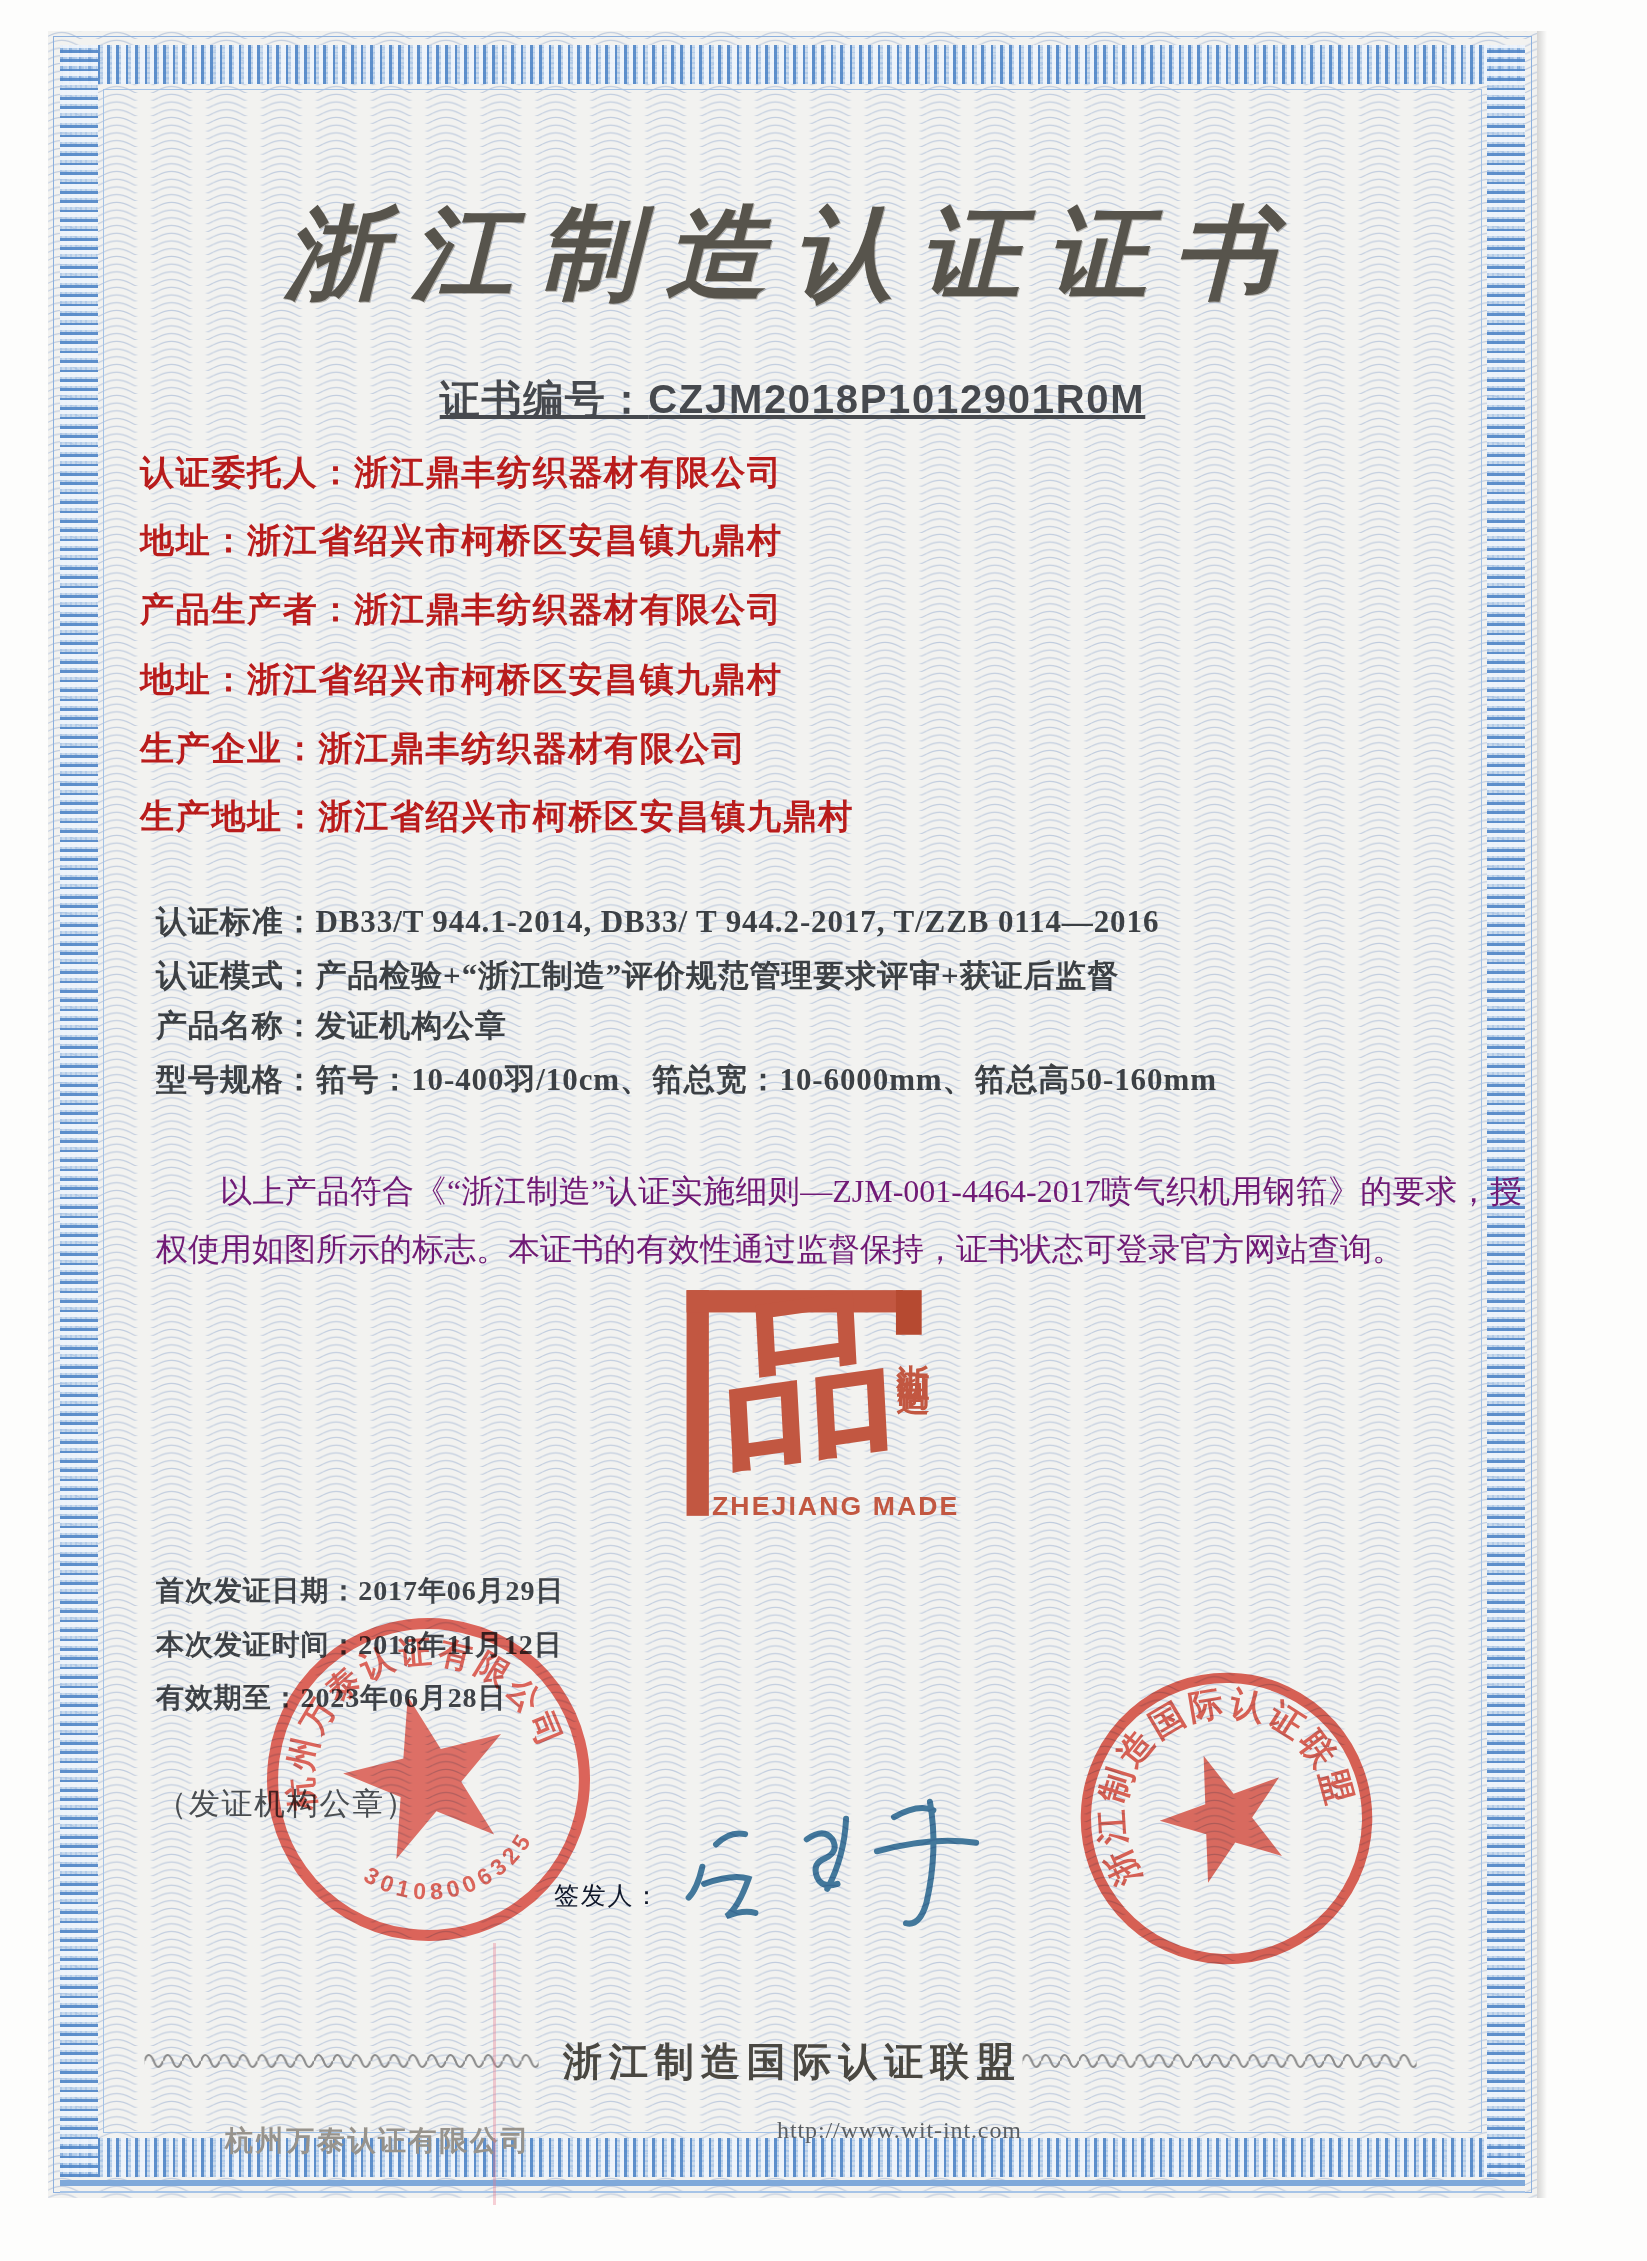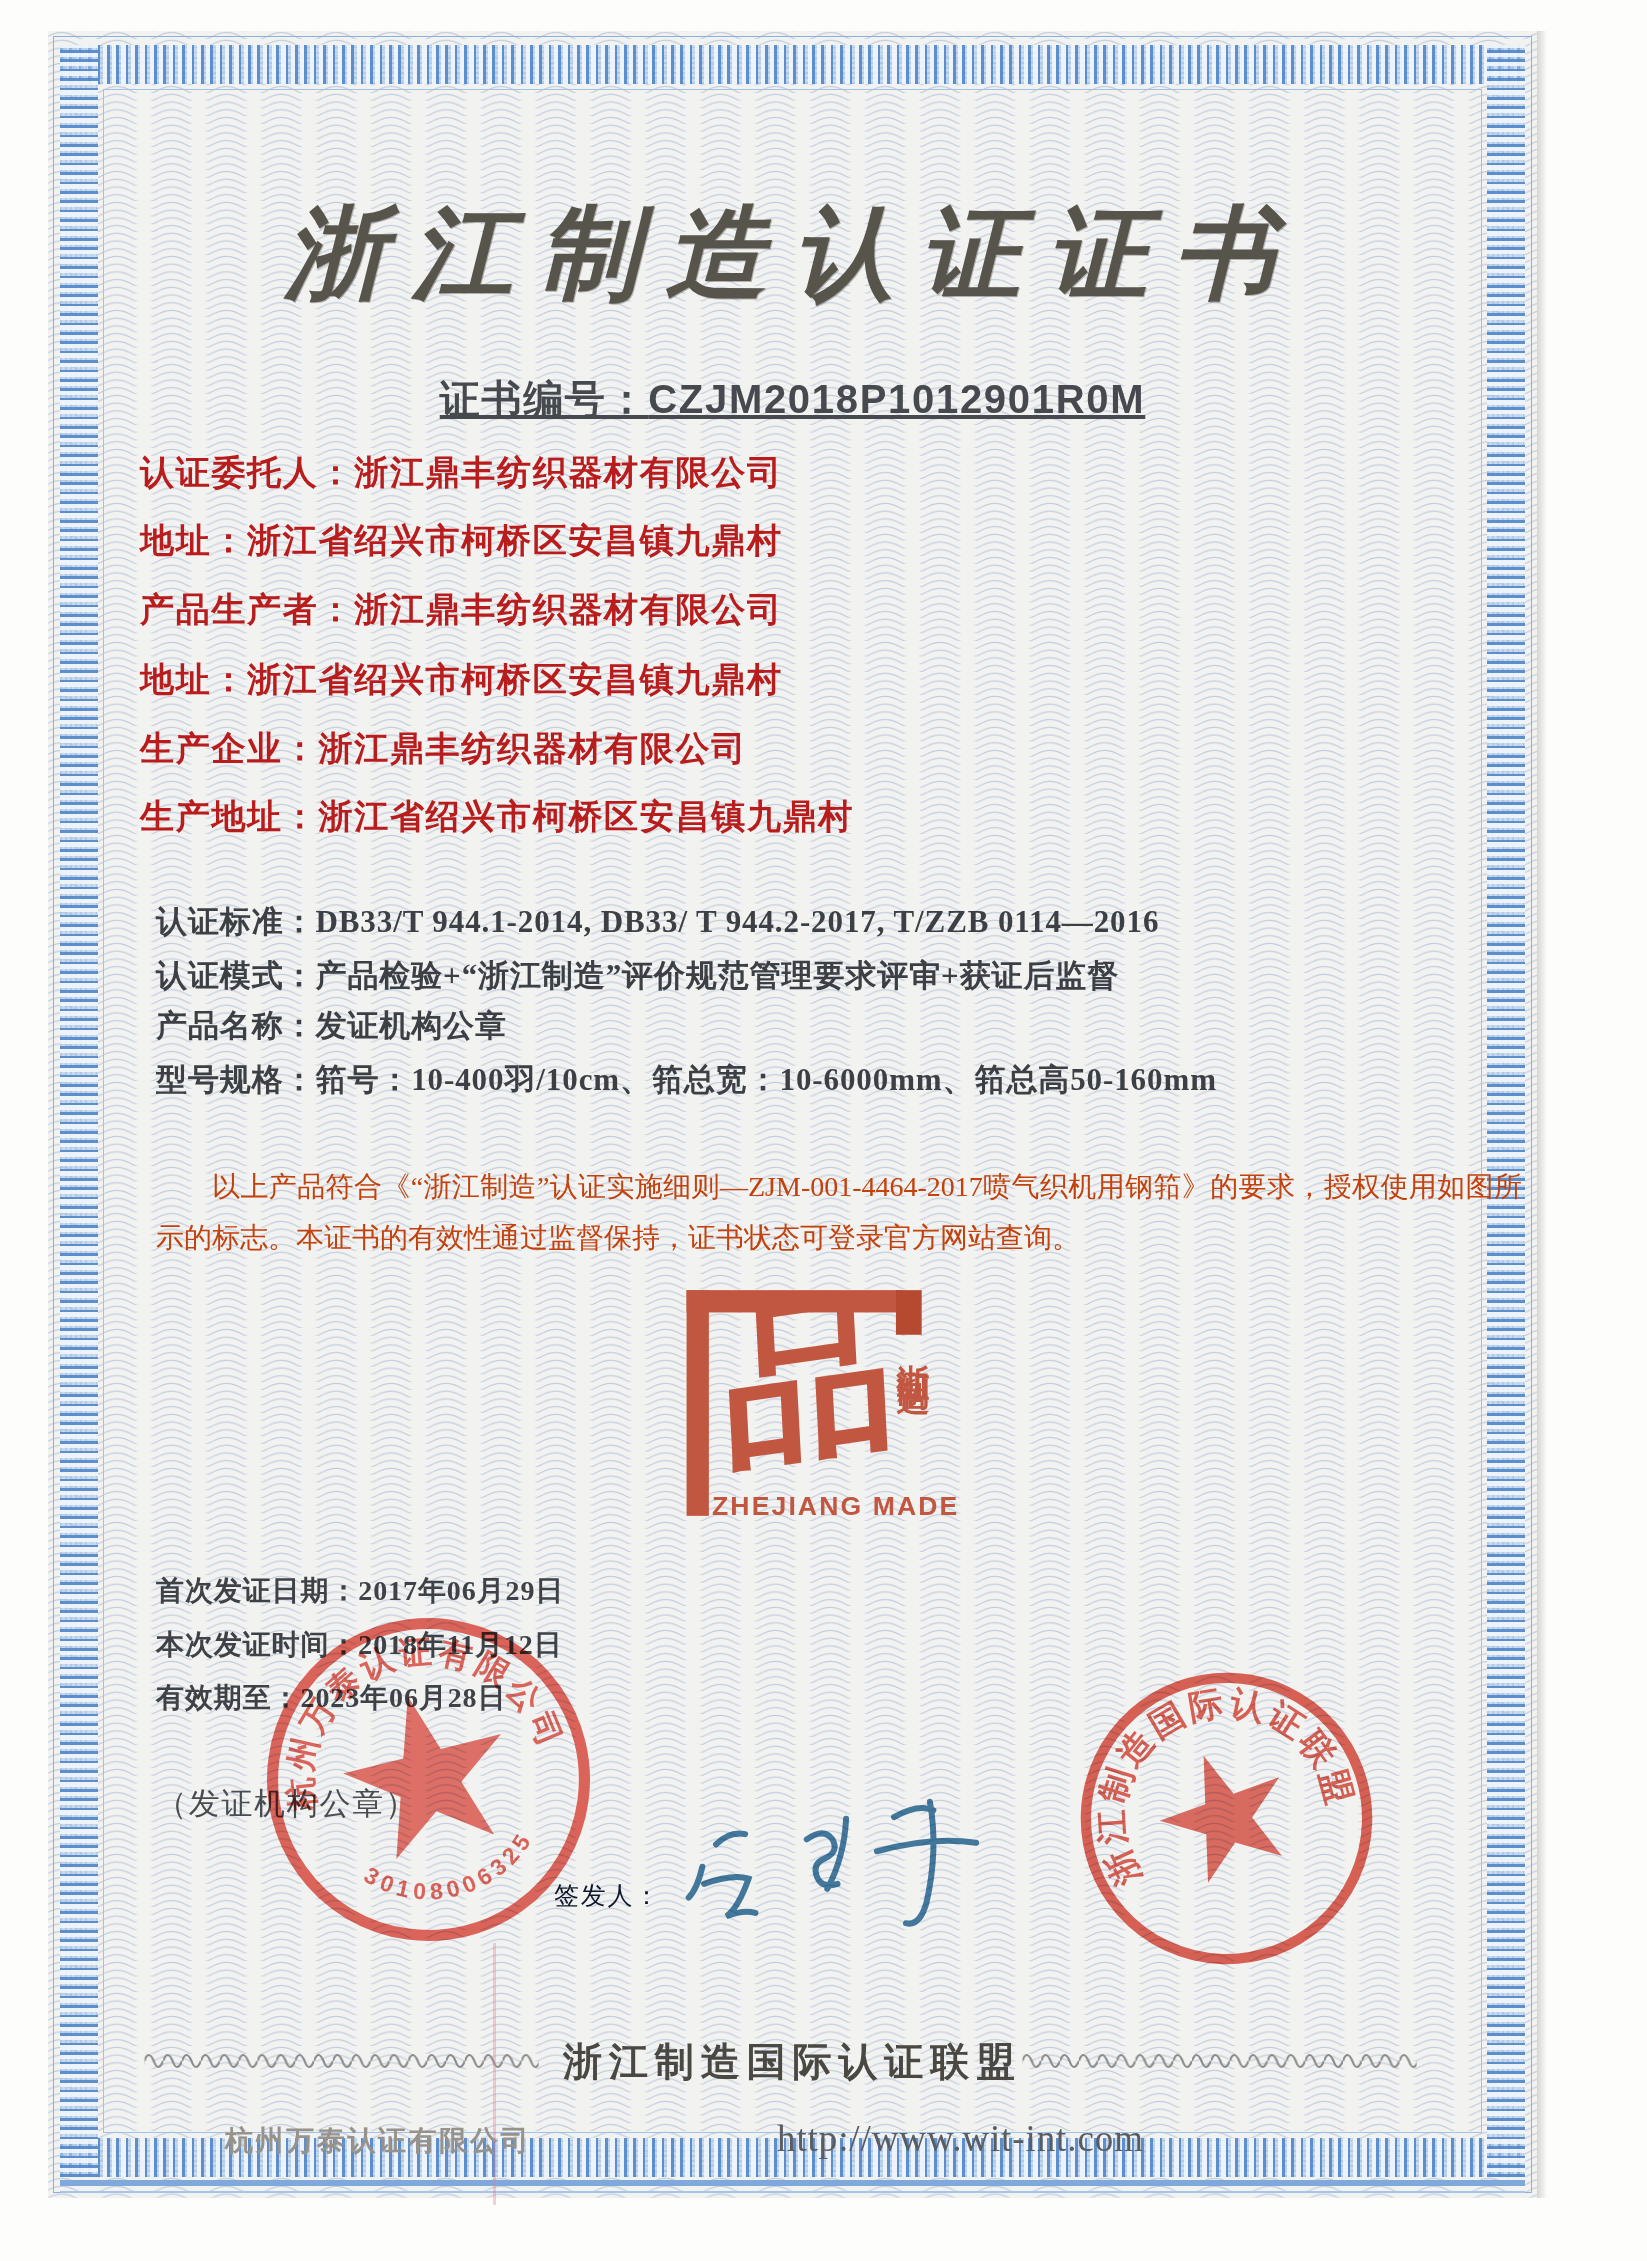--- a/index.html
+++ b/index.html
@@ -29,22 +29,22 @@
   .bottom-lines{position:absolute;left:12px;right:12px;bottom:5.1px;height:5.1px;
                 border-top:6px solid #7fa9da;border-bottom:2.6px solid #a6c4e7;}
   
   .abs{position:absolute;white-space:nowrap;}
   .title{left:0;width:1489px;top:156px;text-align:center;font-size:101px;font-weight:bold;
          font-style:italic;color:#57544c;letter-spacing:26px;text-shadow:0.9px 0.9px 0 rgba(60,55,45,.35);}
   .certno{left:0;width:1489px;top:341px;text-align:center;font-size:40px;font-weight:bold;color:#46494e;
           font-family:"Liberation Sans","DejaVu Sans",sans-serif;letter-spacing:1.7px;text-decoration:underline;}
   .fline{left:92px;font-size:34px;font-weight:bold;color:#b91c1c;letter-spacing:1.7px;}
   .sline{left:108px;font-size:31px;font-weight:bold;color:#3c4044;letter-spacing:0.9px;}
-  .statement{position:absolute;left:108px;top:1131px;width:1366px;font-size:28px;line-height:1.82;
-             color:#c2410c;text-indent:2em;text-align:justify;white-space:normal;font-weight:500;}
+  .statement{position:absolute;left:108px;top:1131px;width:1366px;font-size:32px;line-height:1.82;
+             color:#701a75;text-indent:2em;text-align:justify;white-space:normal;font-weight:500;}
   .dline{left:108px;font-size:28px;font-weight:bold;color:#3e4247;letter-spacing:0.9px;}
   .sealnote{left:108px;top:1752px;font-size:31px;color:#494d51;letter-spacing:1.7px;}
   .signer{left:506px;top:1848px;font-size:25px;color:#0f172a;letter-spacing:1.7px;}
   
   #logo{position:absolute;left:635px;top:1254px;width:268px;height:242px;}
   #logo .pin{position:absolute;left:39px;top:8.6px;font-size:172px;font-weight:bold;color:#c25741;
              transform:rotate(-8deg) skewX(-5deg);line-height:1;}
   #logo .vert{position:absolute;left:213px;top:53px;height:137px;writing-mode:vertical-rl;
               font-size:33px;font-weight:600;color:#c25741;letter-spacing:6px;line-height:1;}
   #logo .cap{position:absolute;left:29px;top:206px;font-size:26.6px;font-weight:bold;color:#c25741;
@@ -53,21 +53,21 @@
   .stamp{position:absolute;mix-blend-mode:multiply;}
   #stamp-left{left:192px;top:1560px;}
   #stamp-right{left:1007px;top:1616px;}
   #signature{position:absolute;left:630px;top:1757px;mix-blend-mode:multiply;}
   
   .foot-title{left:0;width:1489px;top:2004px;text-align:center;font-size:39px;font-weight:bold;
               color:#4a4842;letter-spacing:6.9px;}
   .flourish{position:absolute;top:2018px;}
   #flourish-l{left:96px;} #flourish-r{left:974px;}
   .issuer{left:177px;top:2091px;font-size:28px;font-weight:600;color:#97938c;letter-spacing:2.6px;}
-  .website{left:729px;top:2086px;font-size:37px;color:#595d61;letter-spacing:0.9px;}
+  .website{left:729px;top:2086px;font-size:24px;color:#595d61;letter-spacing:0.9px;}
 </style>
 </head>
 <body>
 
 <div id="page">
   <div id="cert">
 
     <svg class="bg" xmlns="http://www.w3.org/2000/svg" viewBox="0 0 1736 2526" width="1489" height="2167">
       <defs>
         <pattern id="wv" width="64" height="9" patternUnits="userSpaceOnUse">

